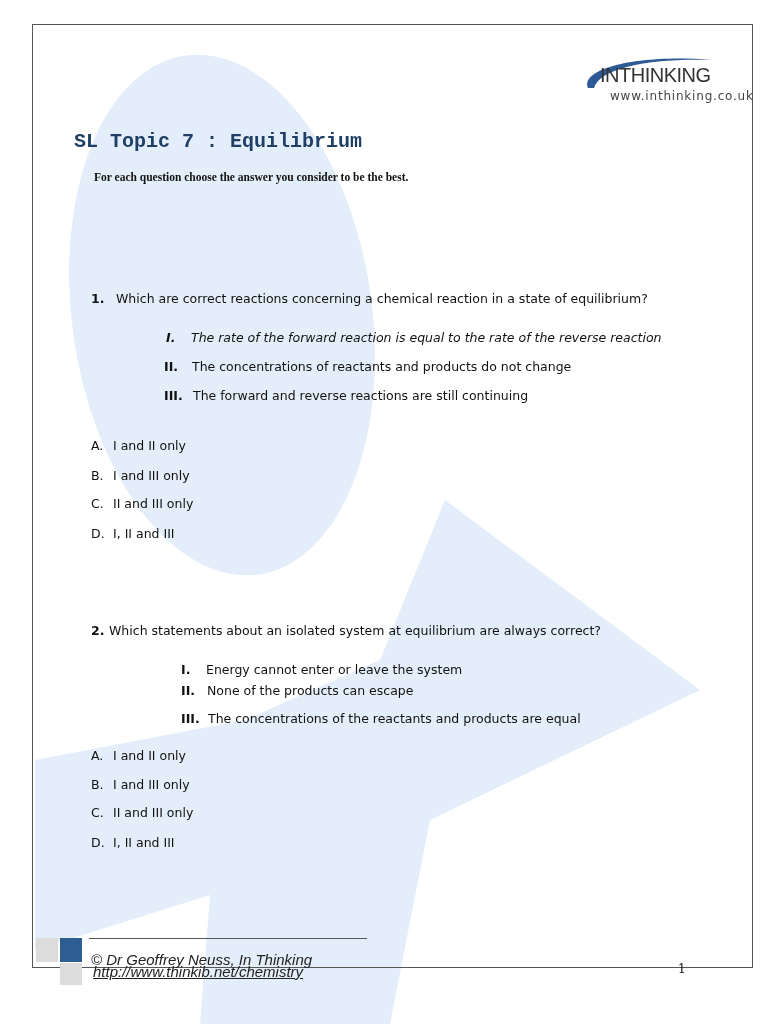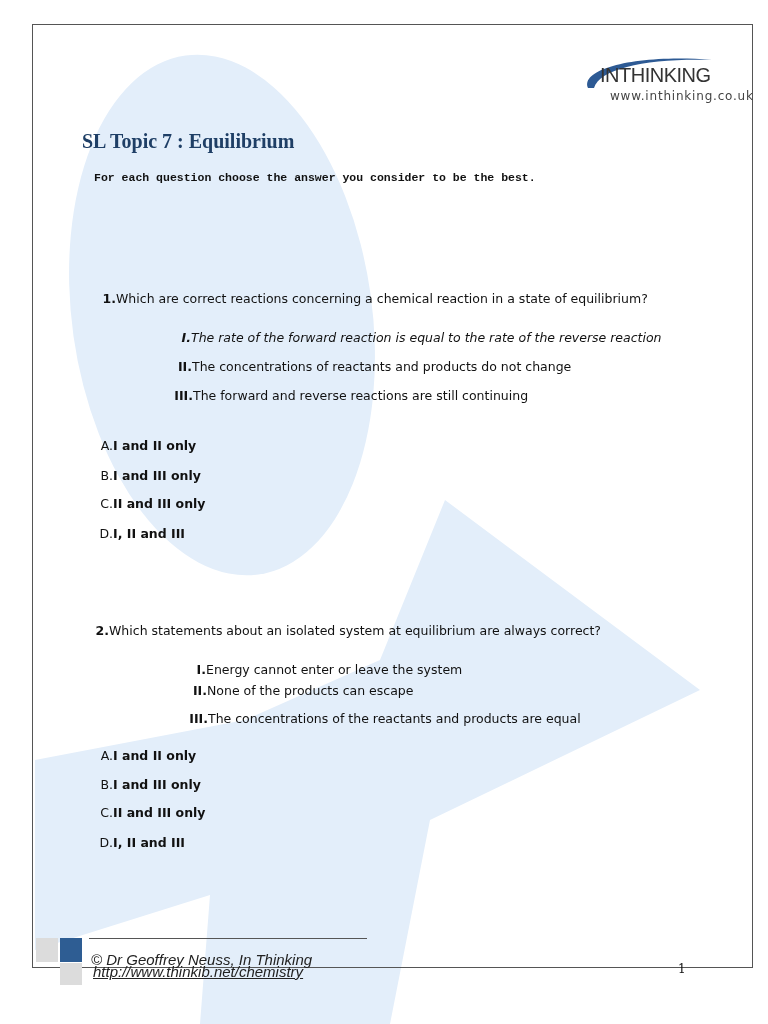--- a/index.html
+++ b/index.html
@@ -8,37 +8,37 @@
       background: #ffffff;
       font-family: "DejaVu Sans", sans-serif;
       color: #111;
     }
     .bg-shape { position: absolute; left: 0; top: 0; width: 768px; height: 1024px; z-index: 0; }
     .page-frame {
       position: absolute; left: 32px; top: 24px; width: 721px; height: 737px;
       border: 1px solid #555; box-sizing: border-box; z-index: 2; pointer-events: none;
       height: 944px;
     }
-    .content { position: absolute; left: 0; top: 0; width: 768px; height: 1024px; z-index: 3; text-align: right; }
+    .content { position: absolute; left: 0; top: 0; width: 768px; height: 1024px; z-index: 3; }
     .abs { position: absolute; white-space: nowrap; }
 
     .logo { left: 580px; top: 50px; width: 160px; height: 60px; }
     .logo-word { position: absolute; left: 20px; top: 14px; font-family: "Liberation Sans", sans-serif; font-size: 20px; color: #333; letter-spacing: -0.5px; }
     .logo-url { position: absolute; left: 30px; top: 39px; font-family: "DejaVu Sans", sans-serif; font-size: 12px; color: #444; font-weight: normal; letter-spacing: 0.8px; }
 
-    .title { left: 82px; top: 130px; font-family: Liberation Serif, serif; font-weight: bold; font-size: 20px; color: #1f3f66; }
-    .instructions { left: 94px; top: 171px; font-family: Liberation Mono, monospace; font-weight: bold; font-size: 11.5px; color: #111; }
+    .title { left: 74px; top: 130px; font-family: Liberation Mono, monospace; font-weight: bold; font-size: 20px; color: #1f3f66; }
+    .instructions { left: 94px; top: 171px; font-family: Liberation Serif, serif; font-weight: bold; font-size: 11.5px; color: #111; }
 
     .q-num { font-weight: bold; font-size: 12.5px; }
     .q-text { font-size: 12.5px; }
     .stmt { font-size: 12.5px; }
     .stmt-num { font-weight: bold; display: inline-block; }
     .opt { font-size: 12.5px; }
     .opt-letter { display: inline-block; width: 22px; }
-    .opt-text { font-weight: bold; }
+    .opt-text { font-weight: normal; }
 
     .footer-sq { position: absolute; }
     .footer-line { left: 89px; top: 938px; width: 278px; height: 1px; background: #555; }
     .footer-text { font-family: "Liberation Sans", sans-serif; font-style: italic; font-size: 15px; color: #222; }
     .page-num { left: 678px; top: 962px; font-family: "DejaVu Serif", serif; font-size: 12px; }
   </style>
 </head>
 <body>
 
 <svg class="bg-shape" viewBox="0 0 768 1024" xmlns="http://www.w3.org/2000/svg">

